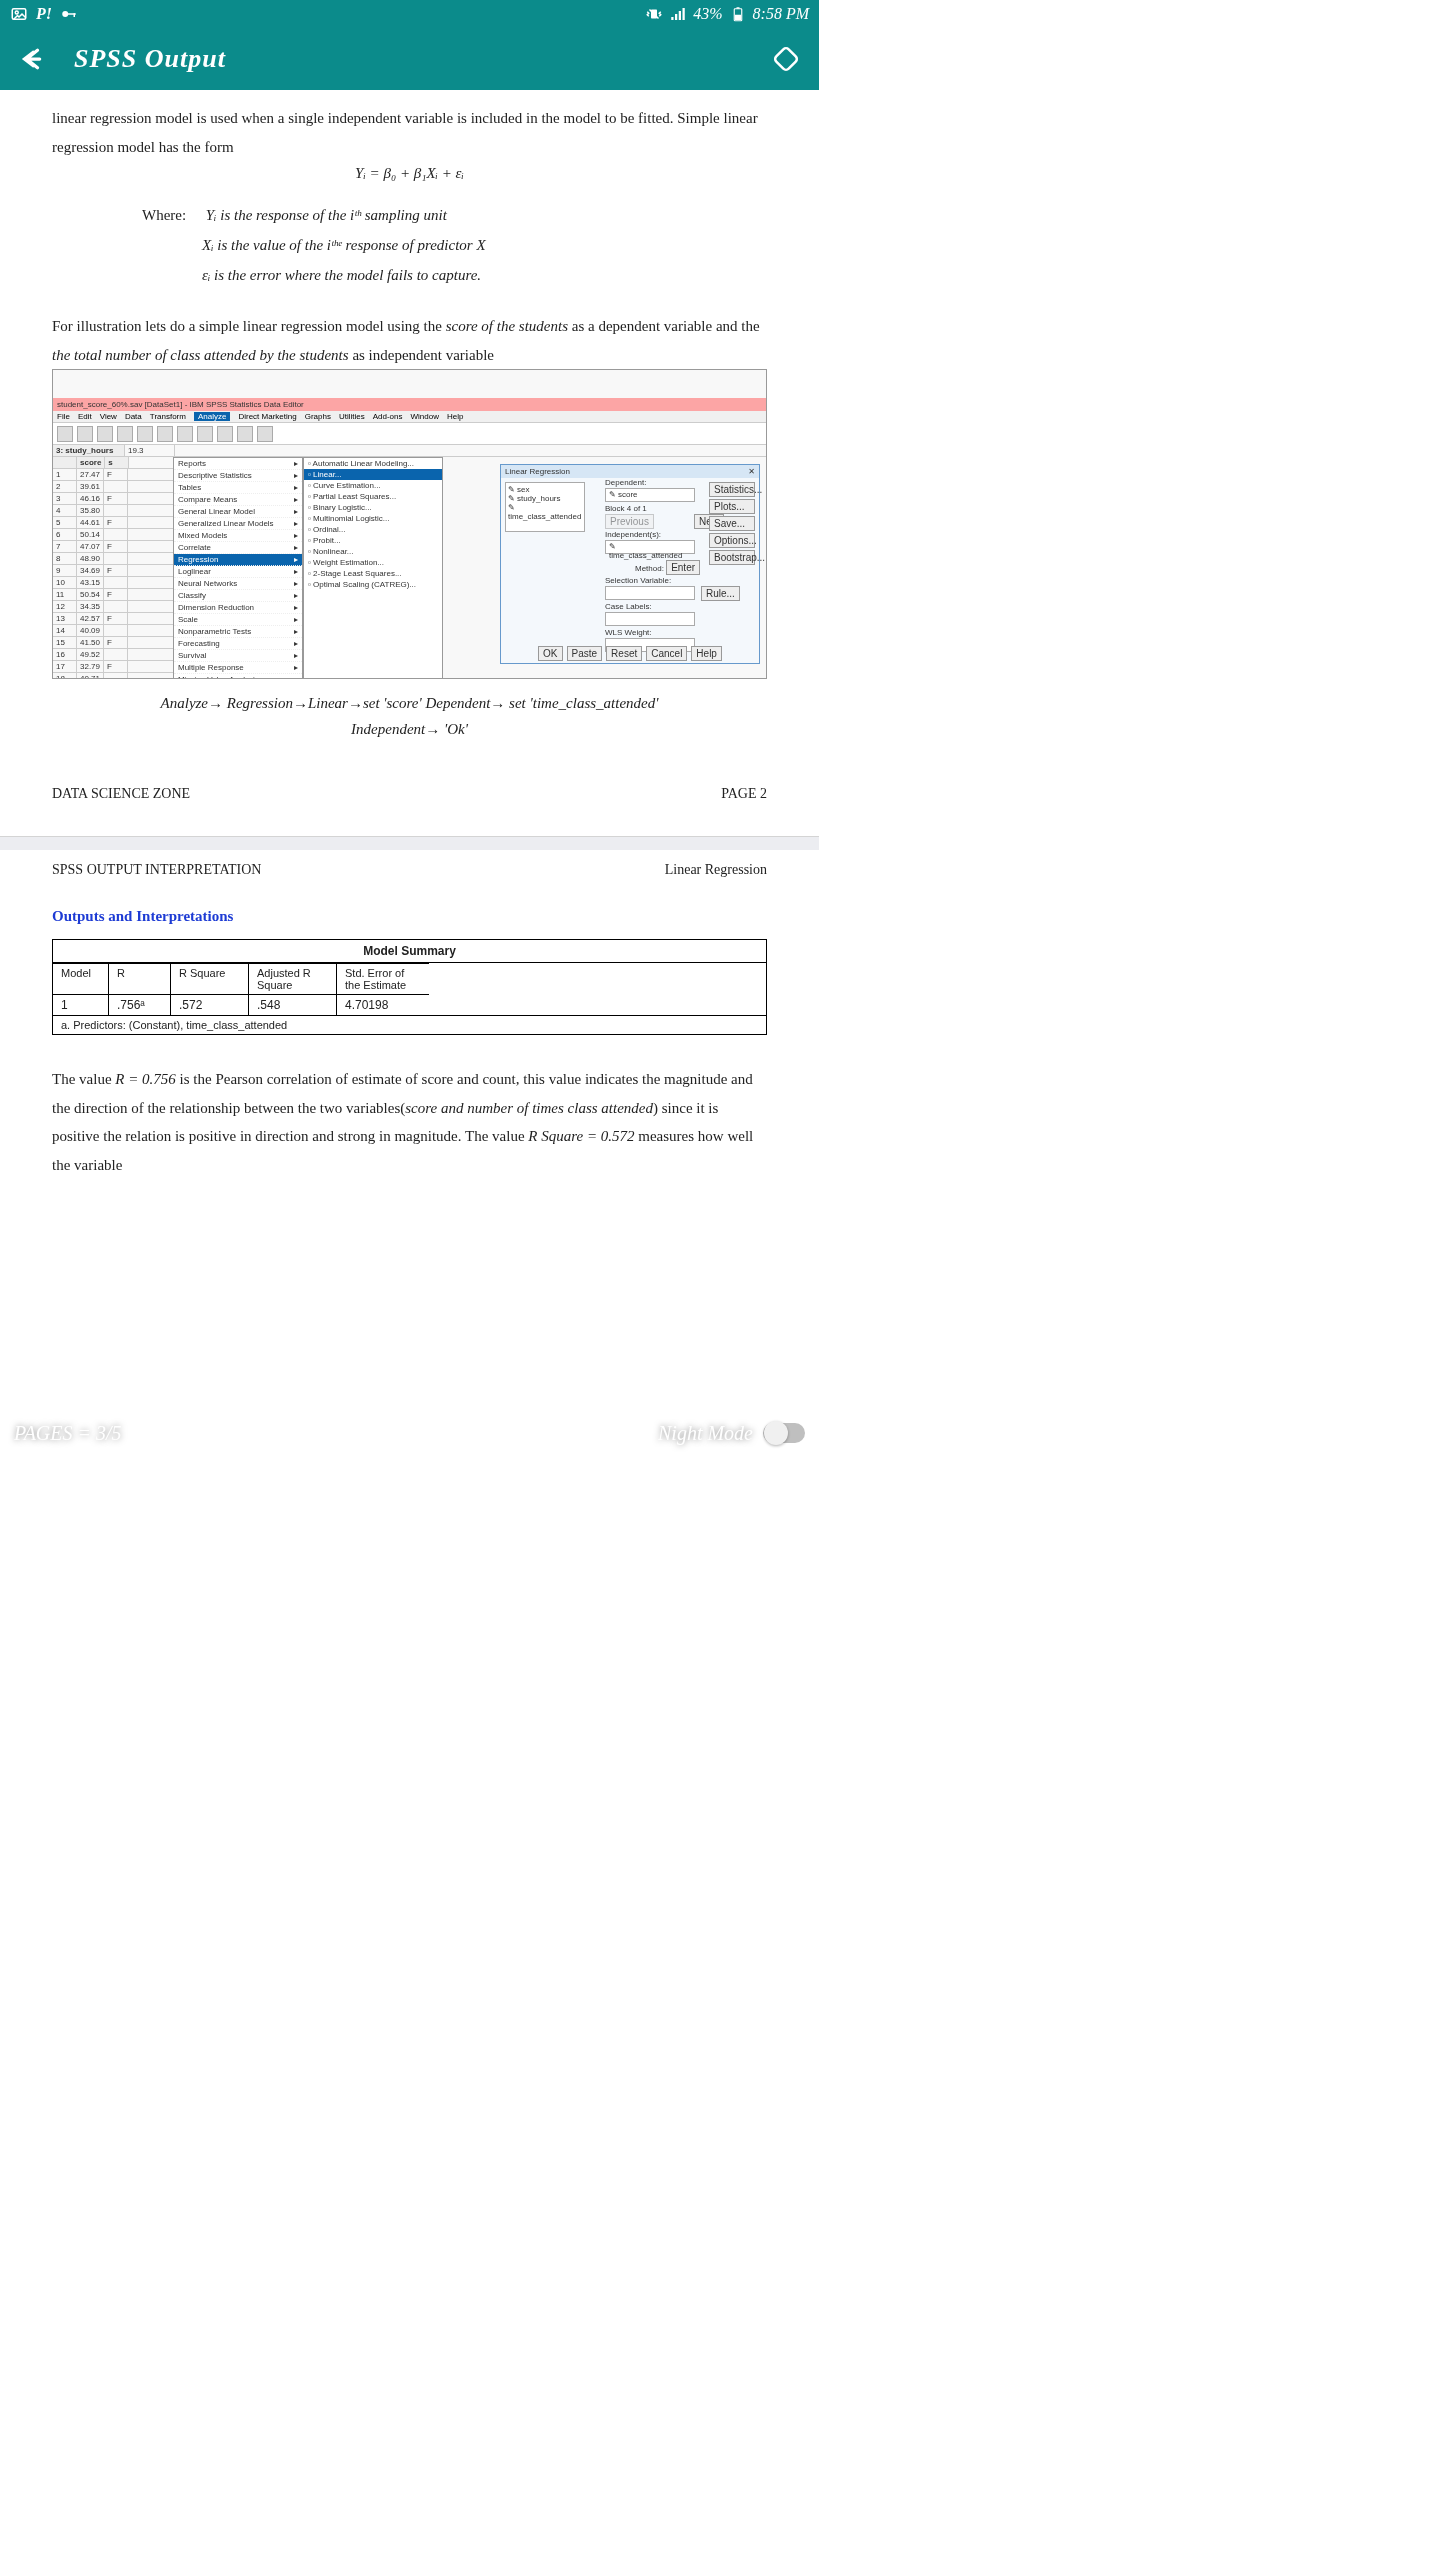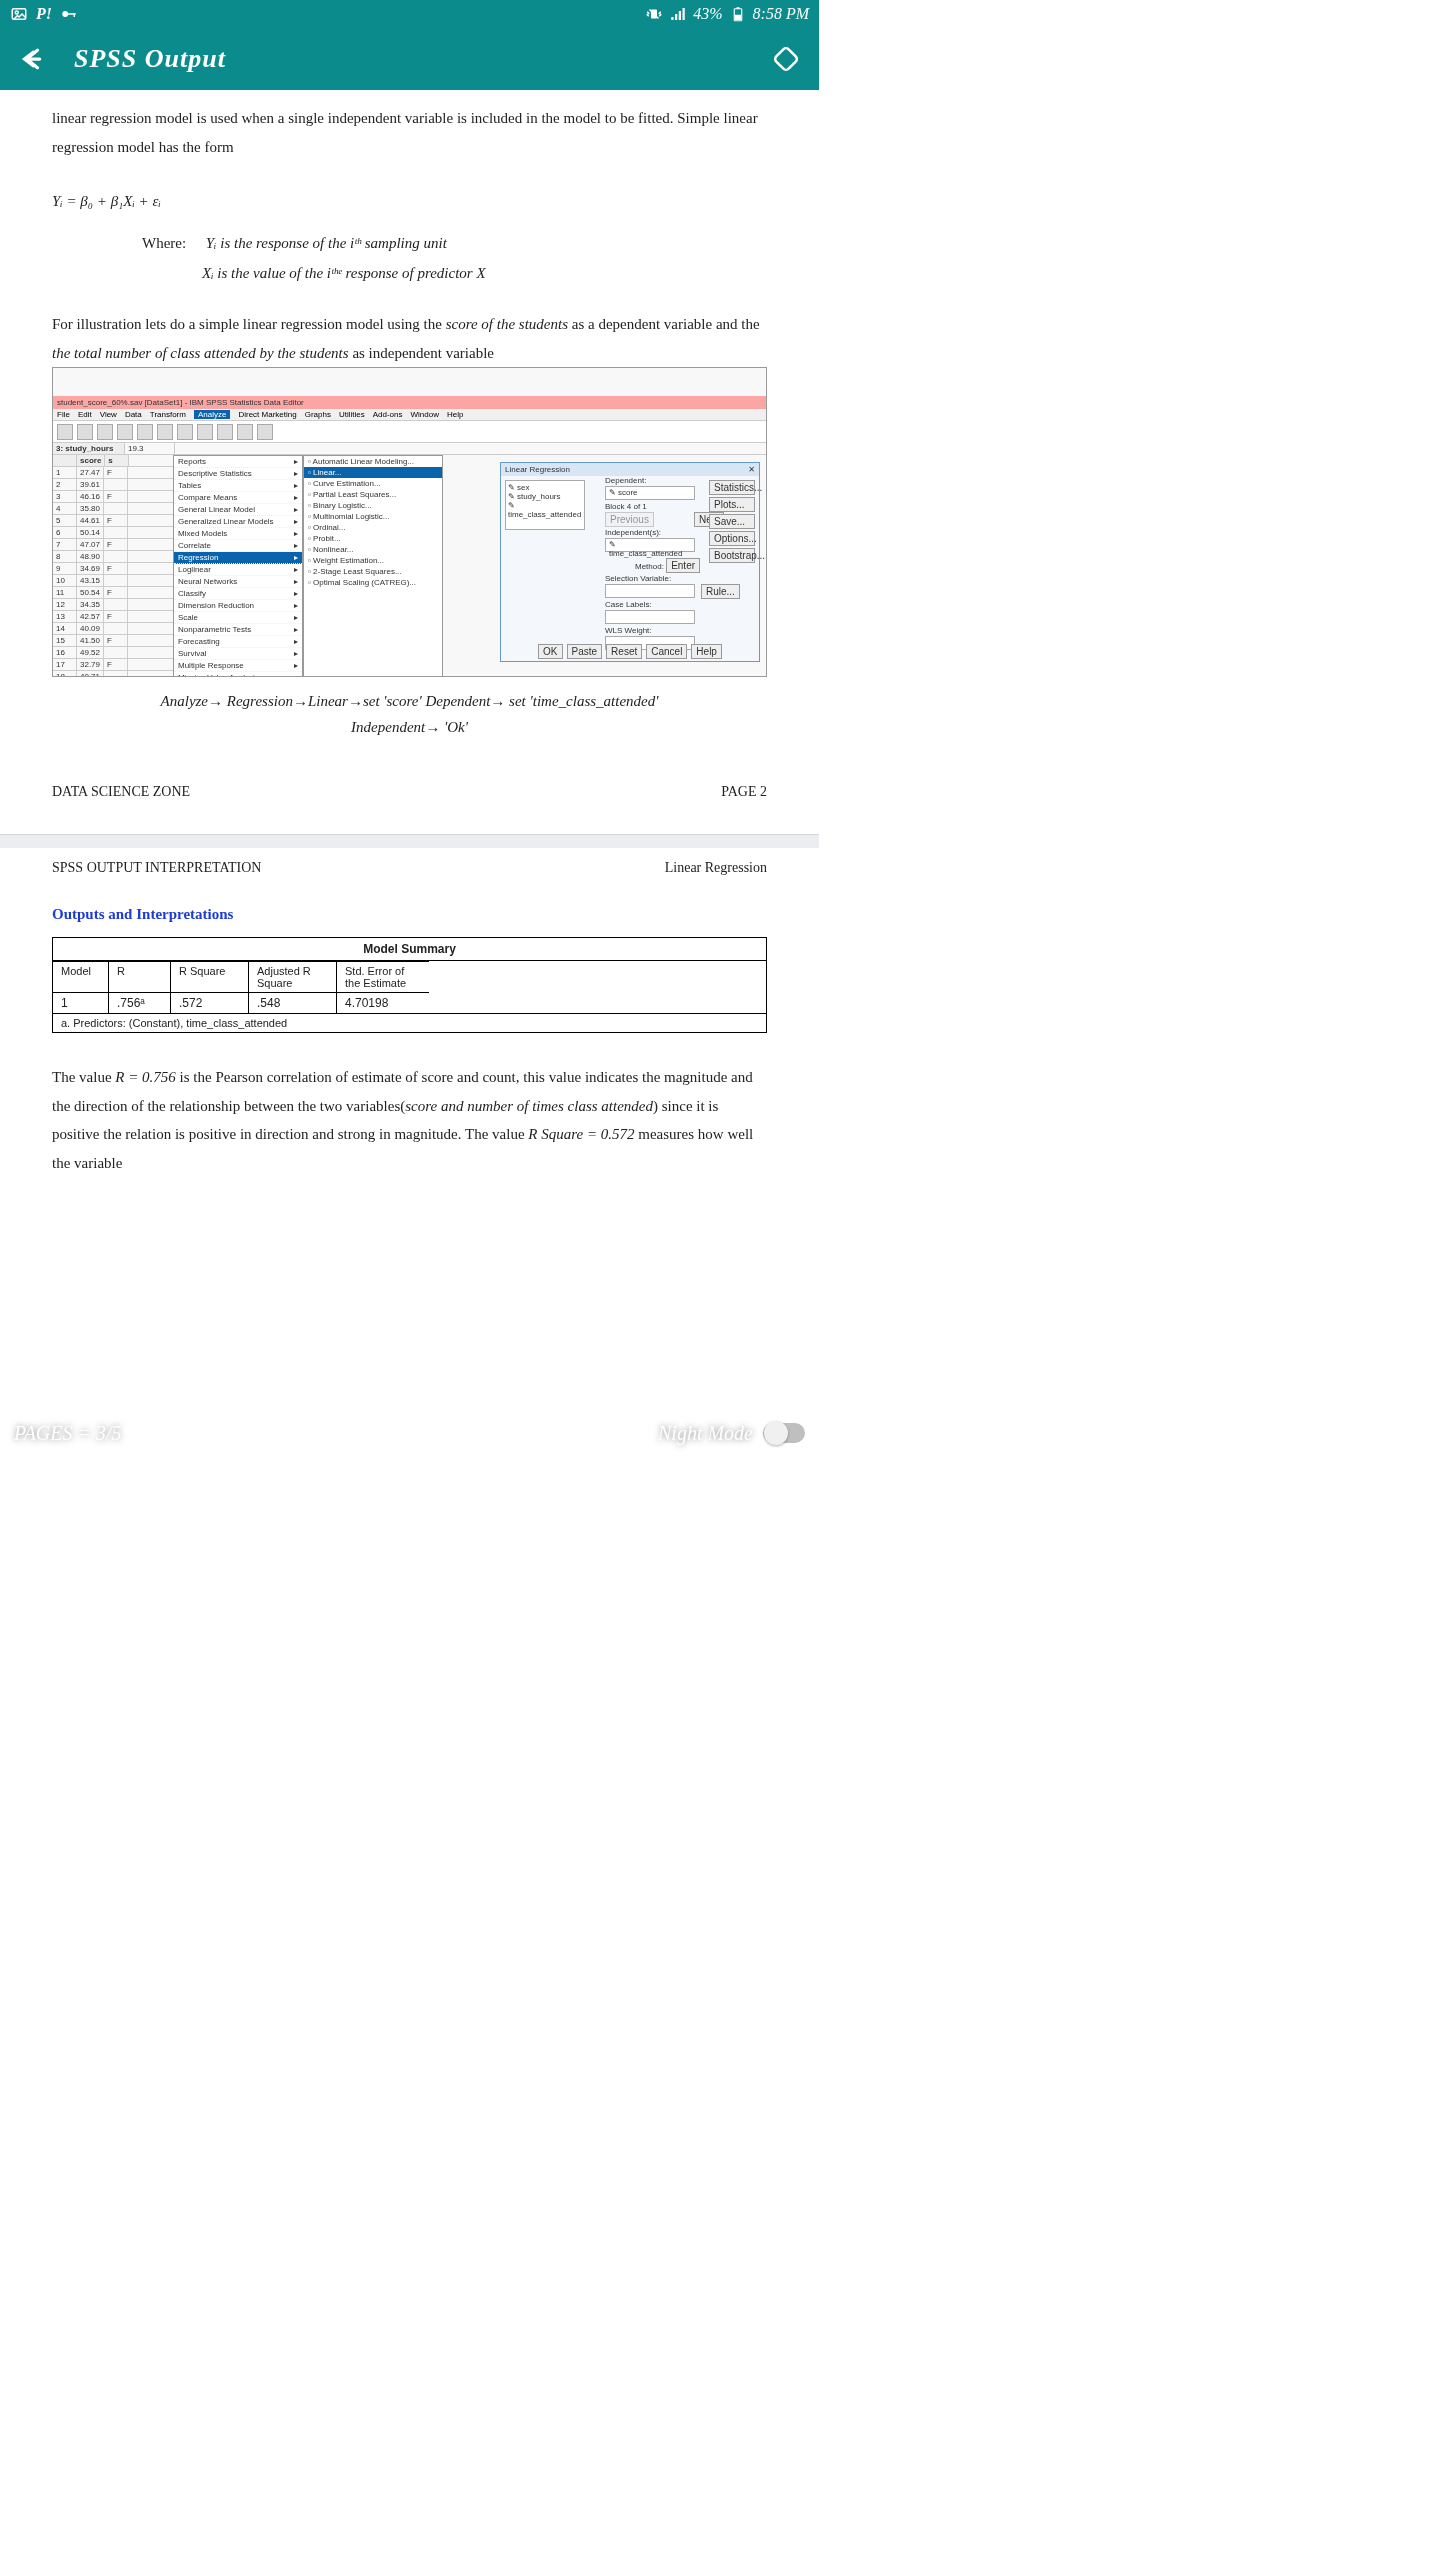--- a/index.html
+++ b/index.html
@@ -44,21 +44,21 @@
   }
   .rotate-icon { margin-left: auto; width: 30px; height: 30px; }
 
   .doc-page {
     background: #fff;
     padding: 14px 52px 20px 52px;
     font-family: "Times New Roman", serif;
     color: #222;
   }
   .doc-text { font-size: 15px; line-height: 1.9; }
-  .equation { text-align: left; font-style: italic; font-size: 15px; margin: 32px 0 18px; }
+  .equation { text-align: center; font-style: italic; font-size: 15px; margin: 4px 0 18px; }
   .where-block { margin: 8px 0 22px 90px; font-size: 15px; line-height: 2; }
   .where-label { display: inline-block; width: 60px; }
   .italic { font-style: italic; }
   .spss-shot {
     width: 100%;
     height: 310px;
     border: 1px solid #999;
     background: #f8f8f8;
     position: relative;
     font-family: Tahoma, sans-serif;
@@ -200,20 +200,21 @@
       </svg>
   </span>
 </div>
 
 <div class="doc-page">
   <p class="doc-text">linear regression model is used when a single independent variable is included in the model to be fitted. Simple linear regression model has the form</p>
   <p class="equation">Yᵢ = β₀ + β₁Xᵢ + εᵢ</p>
   <div class="where-block">
     <div><span class="where-label">Where:</span> <span class="italic">Yᵢ is the response of the iᵗʰ sampling unit</span></div>
     <div style="margin-left:60px;"><span class="italic">Xᵢ is the value of the iᵗʰᵉ response of predictor X</span></div>
+    <div style="margin-left:60px;"><span class="italic">εᵢ is the error where the model fails to capture.</span></div>
   </div>
   <p class="doc-text">
     <span>For illustration lets do a simple linear regression model using the </span><span class="italic">score of the students</span><span> as a dependent variable and the </span><span class="italic">the total number of class attended by the students</span><span> as independent variable</span>
   </p>
 
   <div class="spss-shot">
     <div class="spss-titlebar">student_score_60%.sav [DataSet1] - IBM SPSS Statistics Data Editor</div>
     <div class="spss-menubar" id="spss-menubar">
         <span>File</span>
         <span>Edit</span>

